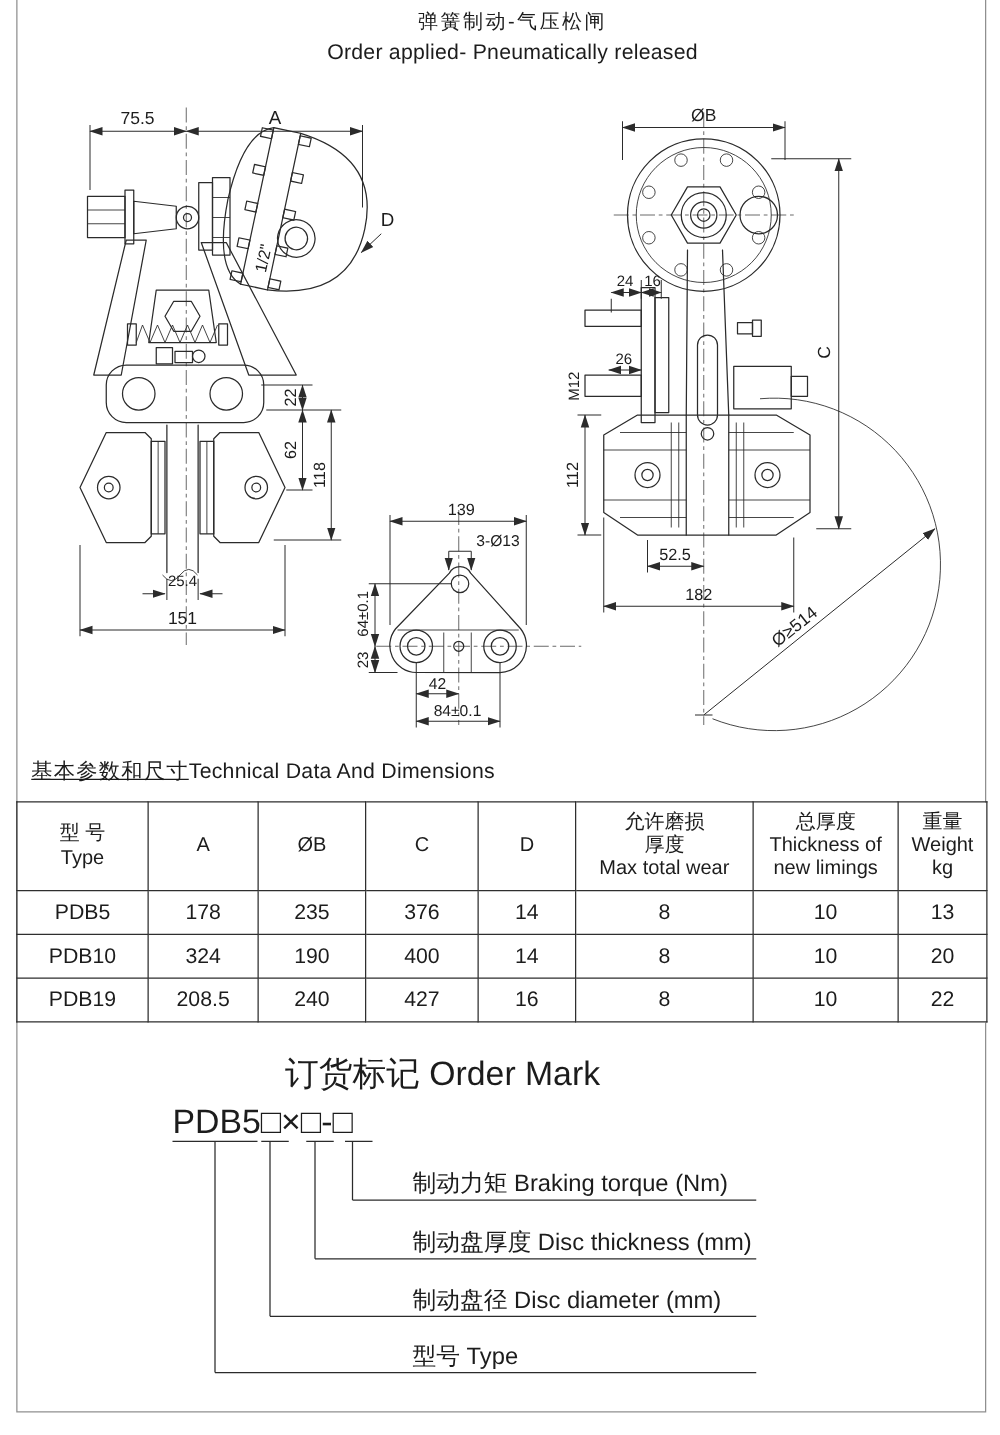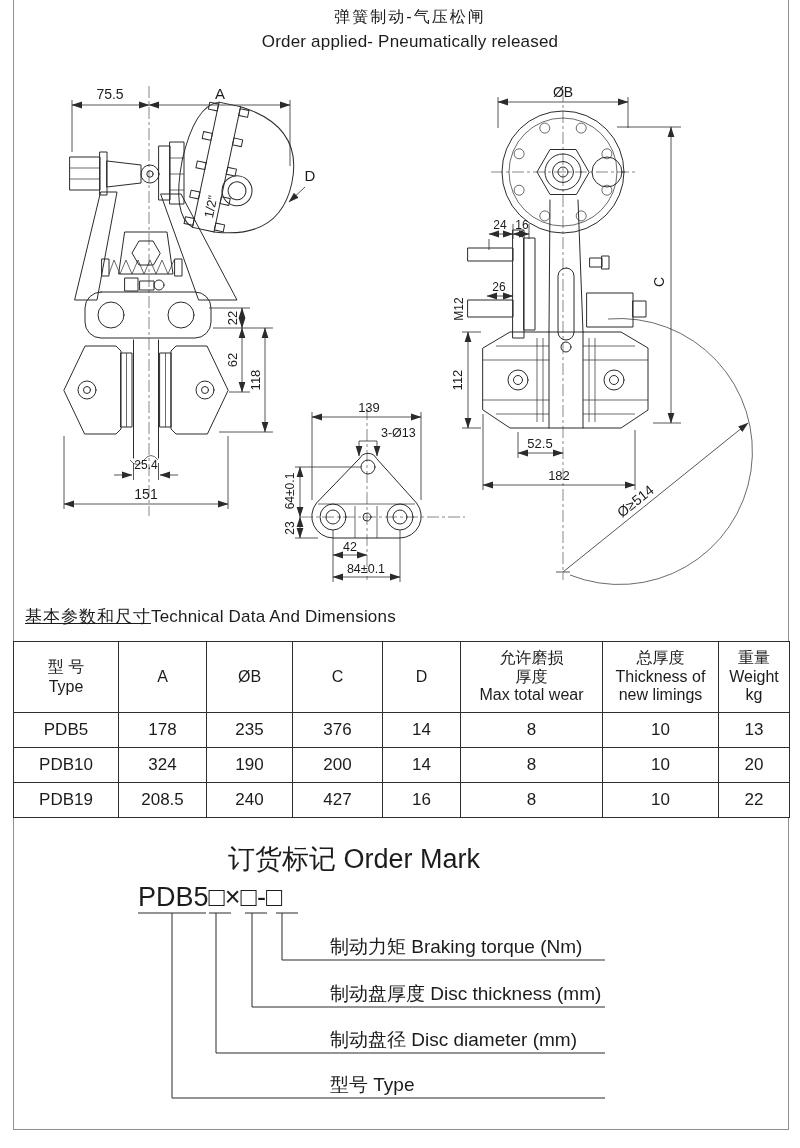--- a/index.html
+++ b/index.html
@@ -387,21 +387,21 @@
         <td>376</td>
         <td>14</td>
         <td>8</td>
         <td>10</td>
         <td>13</td>
       </tr>
       <tr>
         <td>PDB10</td>
         <td>324</td>
         <td>190</td>
-        <td>200</td>
+        <td>400</td>
         <td>14</td>
         <td>8</td>
         <td>10</td>
         <td>20</td>
       </tr>
       <tr>
         <td>PDB19</td>
         <td>208.5</td>
         <td>240</td>
         <td>427</td>

